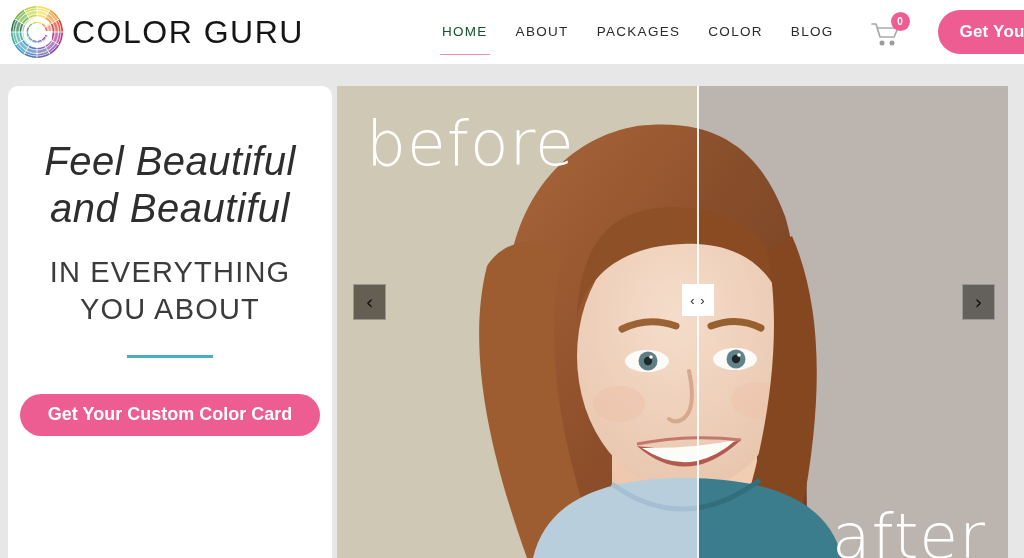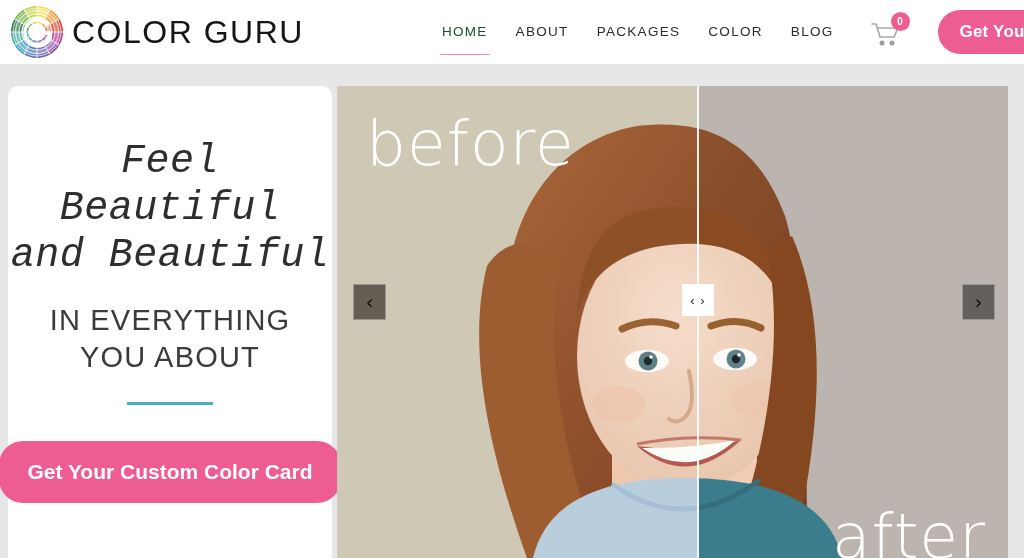--- a/index.html
+++ b/index.html
@@ -56,38 +56,38 @@
 
   
   .hero { position:absolute; top:64px; left:0; width:1024px; height:494px; background:#e7e7e7; }
 
   .left-card {
     position:absolute; left:8px; top:22px; width:324px; height:472px;
     background:#fff; border-radius:10px 10px 0 0;
     display:flex; flex-direction:column; align-items:center;
   }
   .headline-script {
-    font-family:Liberation Mono, monospace;
+    font-family:Liberation Sans, sans-serif;
     font-style:italic; font-weight:400;
     font-size:40px; line-height:1.18; color:#2e2e2e;
     text-align:center; margin-top:52px; letter-spacing:0.5px;
   }
   .headline-thin {
     font-family:"Liberation Sans", sans-serif;
     font-size:29px; line-height:1.28; color:#3b3b3b;
     letter-spacing:1.2px; text-align:center; margin-top:22px; font-weight:300;
   }
   .divider {
     width:86px; height:3px; background:#4aadc0; margin-top:26px;
   }
   .cta-card {
     margin-top:36px;
     background:#ee5d92; color:#fff; border:none; border-radius:24px;
-    height:62px; padding:0 28px;
-    font-size:21px; font-weight:bold;
+    height:42px; padding:0 28px;
+    font-size:18px; font-weight:bold;
     cursor:pointer; white-space:nowrap;
     font-family:"Liberation Sans", sans-serif;
   }
 
   
   .photo {
     position:absolute; left:337px; top:22px; width:671px; height:472px;
     overflow:hidden; background:#15803d;
   }
   .photo svg { position:absolute; left:0; top:0; }

